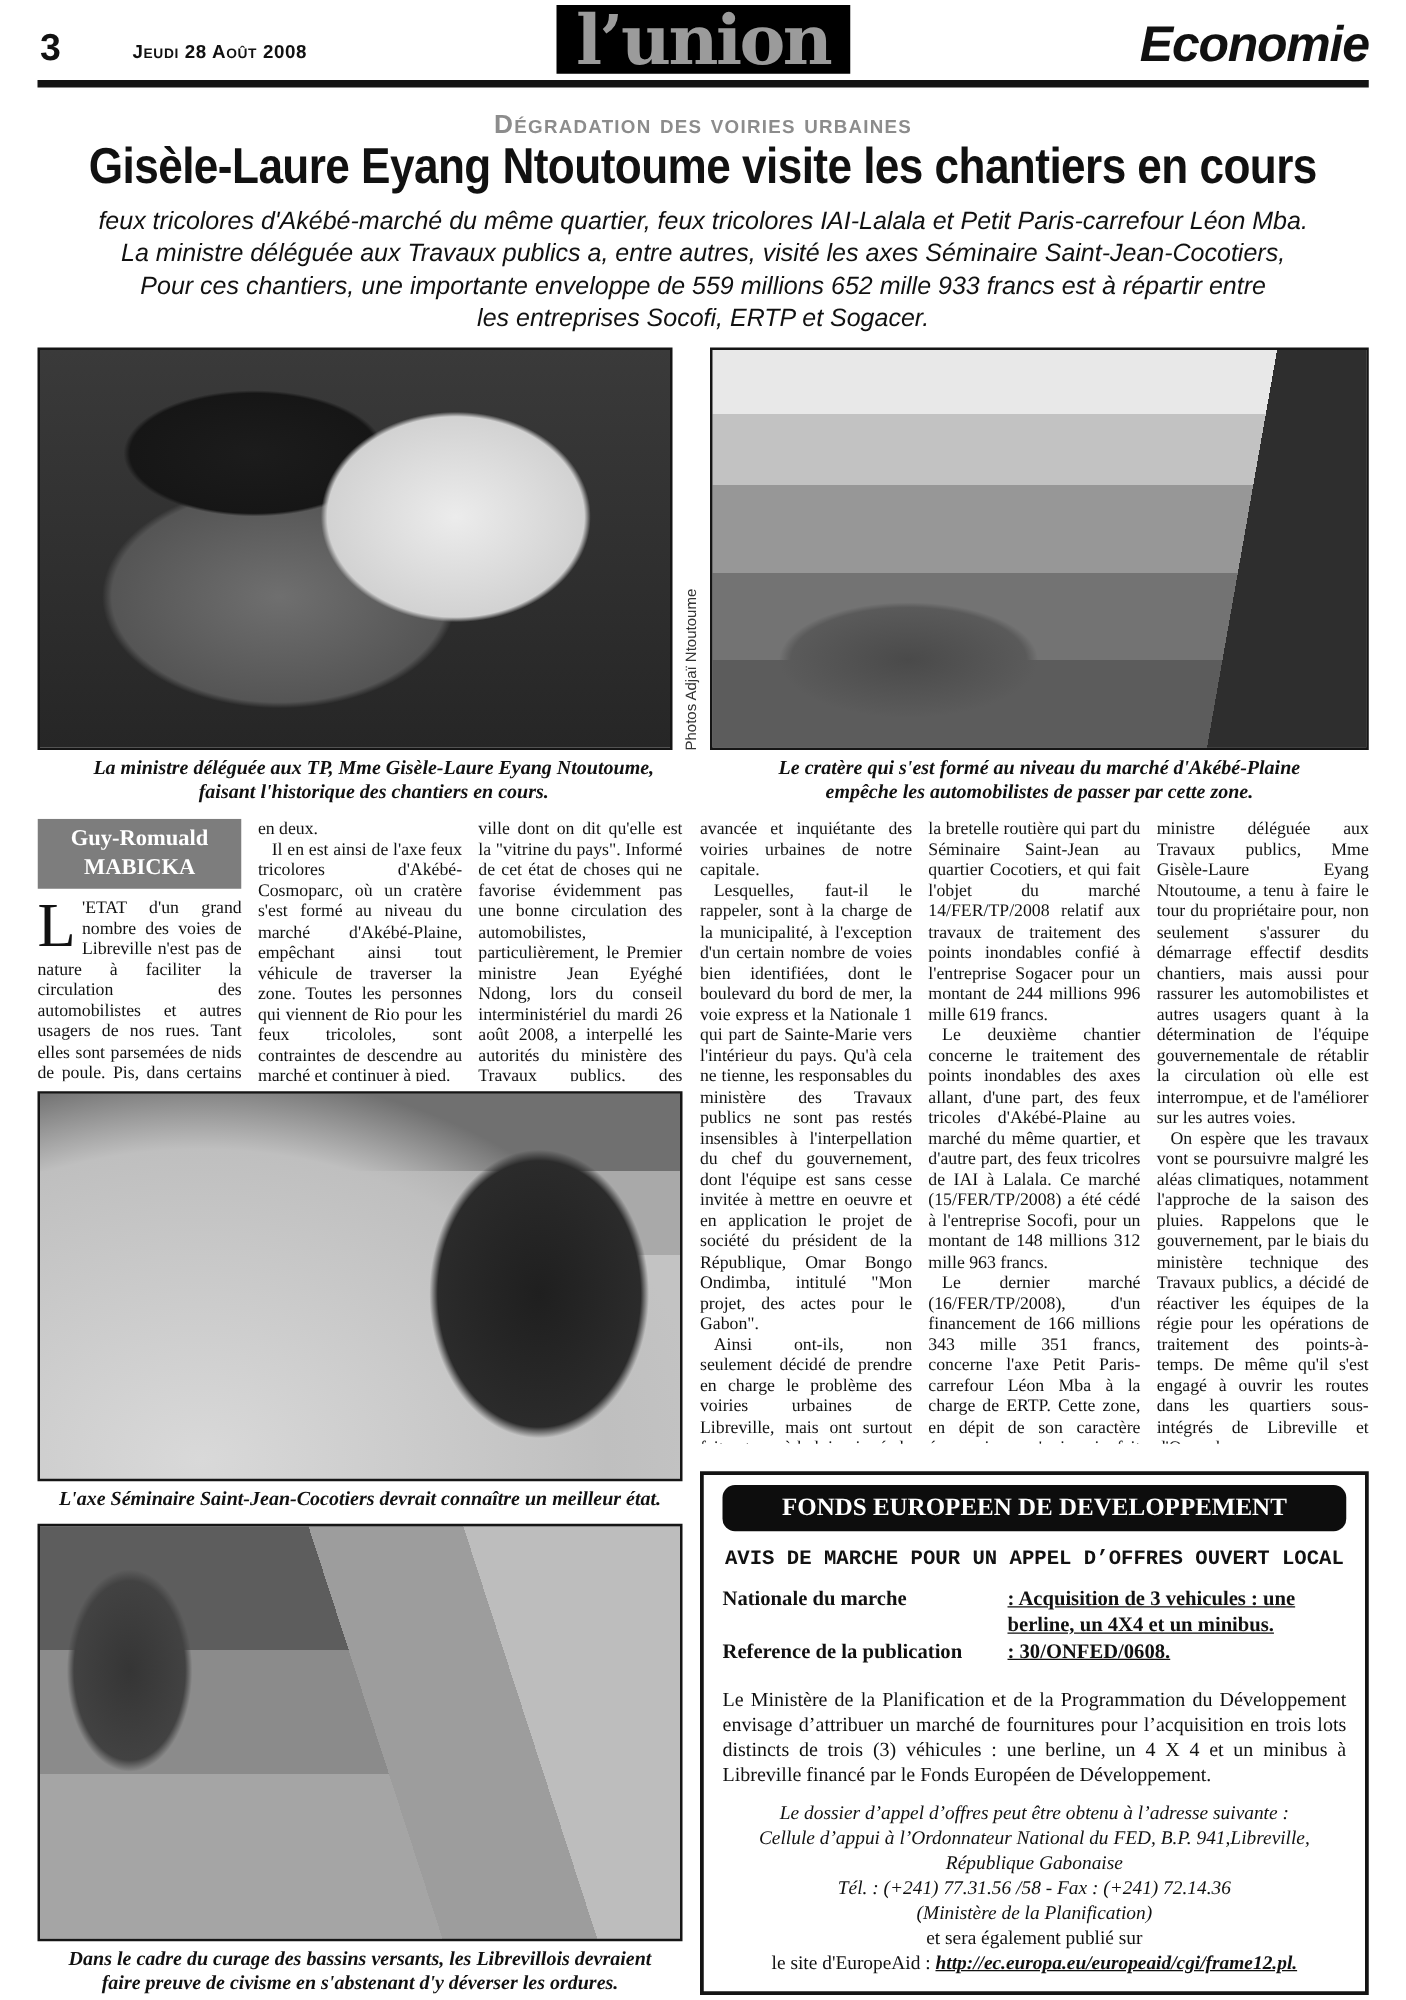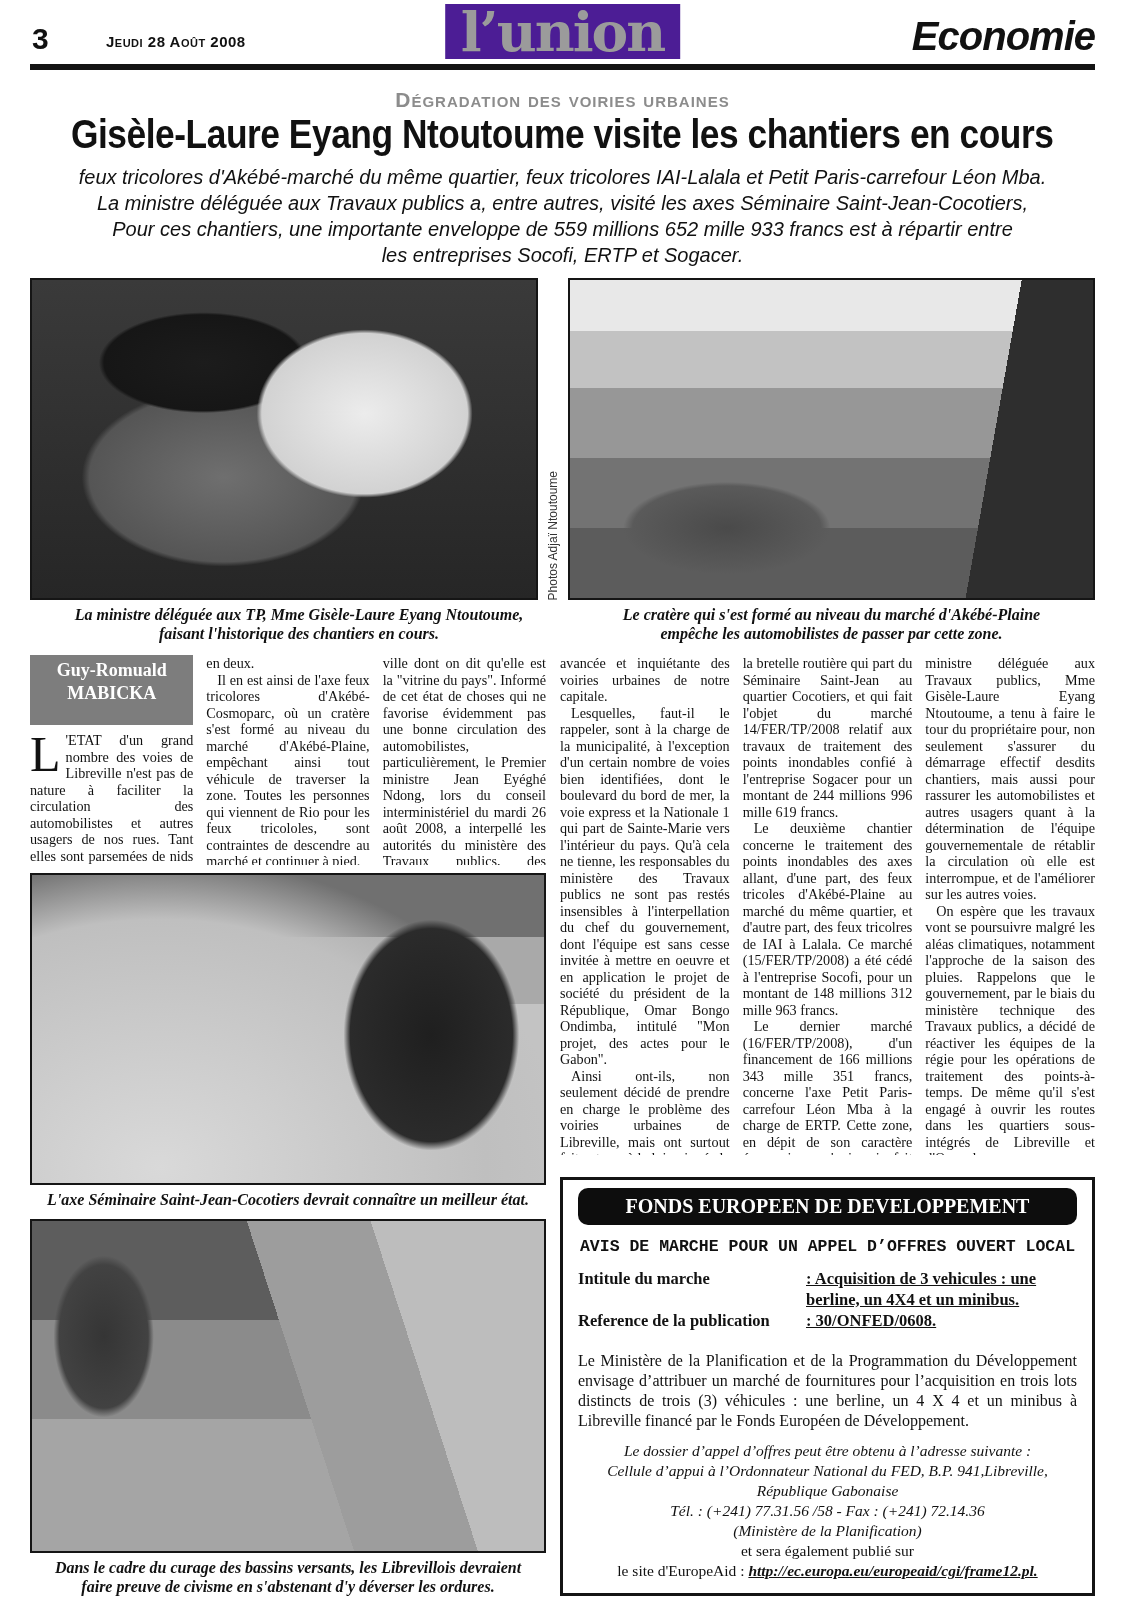--- a/index.html
+++ b/index.html
@@ -9,21 +9,21 @@
     width:1125px; height:1600px; margin:0 auto; background:#ffffff;
     position:relative; overflow:hidden; color:#111;
     font-family:"Liberation Serif", serif;
   }
   
   .masthead-row{ position:relative; height:76px; margin:0 30px; }
   .page-number{ position:absolute; left:2px; top:22px; font:bold 30px "Liberation Sans", sans-serif; }
   .issue-date{ position:absolute; left:56px; top:33px; font:bold 15px "Liberation Sans", sans-serif; font-variant:small-caps; letter-spacing:.5px;margin-left:20px; }
   .header-rule{ position:absolute; left:0; right:0; top:64px; height:6px; background:#141414; }
   .masthead{ position:absolute; left:50%; top:4px; transform:translateX(-50%); z-index:2;
-    background:#4c1d95; padding:0 16px; font-family:"DejaVu Serif", serif; font-weight:bold;
+    background:#000000; padding:0 16px; font-family:"DejaVu Serif", serif; font-weight:bold;
     font-size:55px; letter-spacing:-2px; color:#9b9b9b; line-height:1; }
   .section-name{ position:absolute; right:0; top:14px; font:bold italic 40px "Liberation Sans", sans-serif; letter-spacing:-1px; }
   
   .kicker{ text-align:center; margin-top:12px; font:bold 21px "Liberation Sans", sans-serif;
     font-variant:small-caps; color:#8c8c8c; letter-spacing:1px; }
   .headline{ text-align:center; margin-top:1px; white-space:nowrap; }
   .headline span{ display:inline-block; font:bold 38px "Liberation Sans", sans-serif;
     letter-spacing:-.5px; transform:scale(.93,1.06); transform-origin:center; }
   .lead{ margin-top:8px; }
   .lead div{ text-align:center; font:italic 20px "Liberation Sans", sans-serif; line-height:26px; }
@@ -51,21 +51,21 @@
   
   .body-area{ display:flex; gap:14px; margin:12px 30px 0; }
   .left-region{ width:516px; }
   .right-region{ flex:1; }
   .cols{ display:flex; gap:13px; text-align:justify; overflow:hidden; }
   .cols-left{ height:210px; }
   .cols-right{ height:500px; }
   .col{ flex:1; font-size:14.2px; line-height:16.5px; }
   .col p{ text-align:justify; }
   .col p.ind{ text-indent:11px; }
-  .byline-box{ background:#7d7d7d; color:#fff; text-align:center; padding:4px 0 20px; margin-bottom:7px; }
+  .byline-box{ background:#7d7d7d; color:#fff; text-align:center; padding:4px 0 6px; margin-bottom:7px; }
   .byline-box div{ font:bold 18px "Liberation Serif", serif; line-height:23px; }
   .dropcap{ float:left; font-size:50px; line-height:40px; padding:2px 5px 0 0; }
   .photo-road{ margin-top:8px; width:100%; height:312px;
     background:
       radial-gradient(closest-side at 78% 52%, #1f1f1f, #2b2b2b 72%, rgba(0,0,0,0) 78%),
       radial-gradient(ellipse at 25% 95%, #d9d9d9, #bfbfbf 60%, rgba(0,0,0,0) 75%),
       linear-gradient(180deg,#707070 0 20%, #a9a9a9 20% 42%, #c3c3c3 42%); }
   .cap-road{ margin:5px 0 10px; }
   .photo-drain{ width:100%; height:334px;
     background:
@@ -170,21 +170,21 @@
           <p class="ind">On espère que les travaux vont se poursuivre malgré les aléas climatiques, notamment l'approche de la saison des pluies. Rappelons que le gouvernement, par le biais du ministère technique des Travaux publics, a décidé de réactiver les équipes de la régie pour les opérations de traitement des points-à-temps. De même qu'il s'est engagé à ouvrir les routes dans les quartiers sous-intégrés de Libreville et d'Owendo.</p>
 
         </div>
       </div>
 
       <div class="ad-box">
         <div class="ad-title">FONDS EUROPEEN DE DEVELOPPEMENT</div>
         <div class="ad-subtitle">AVIS DE MARCHE POUR UN APPEL D’OFFRES OUVERT LOCAL</div>
         <div class="ad-fields">
           <div class="ad-field">
-            <span class="lbl">Intitule du marche</span>
+            <span class="lbl">Nationale du marche</span>
             <span class="val">: Acquisition de 3 vehicules : une berline,  un 4X4 et un minibus.</span>
           </div>
           <div class="ad-field">
             <span class="lbl">Reference de la publication</span>
             <span class="val">: 30/ONFED/0608.</span>
           </div>
         </div>
         <div class="ad-body">Le Ministère de la Planification et de la Programmation du Développement envisage d’attribuer un marché de fournitures pour l’acquisition en trois lots distincts de trois (3) véhicules : une berline, un 4 X 4 et un minibus à Libreville financé par le Fonds Européen de Développement.</div>
         <div class="ad-address">
           <div>Le dossier d’appel d’offres peut être obtenu à l’adresse suivante :</div>

